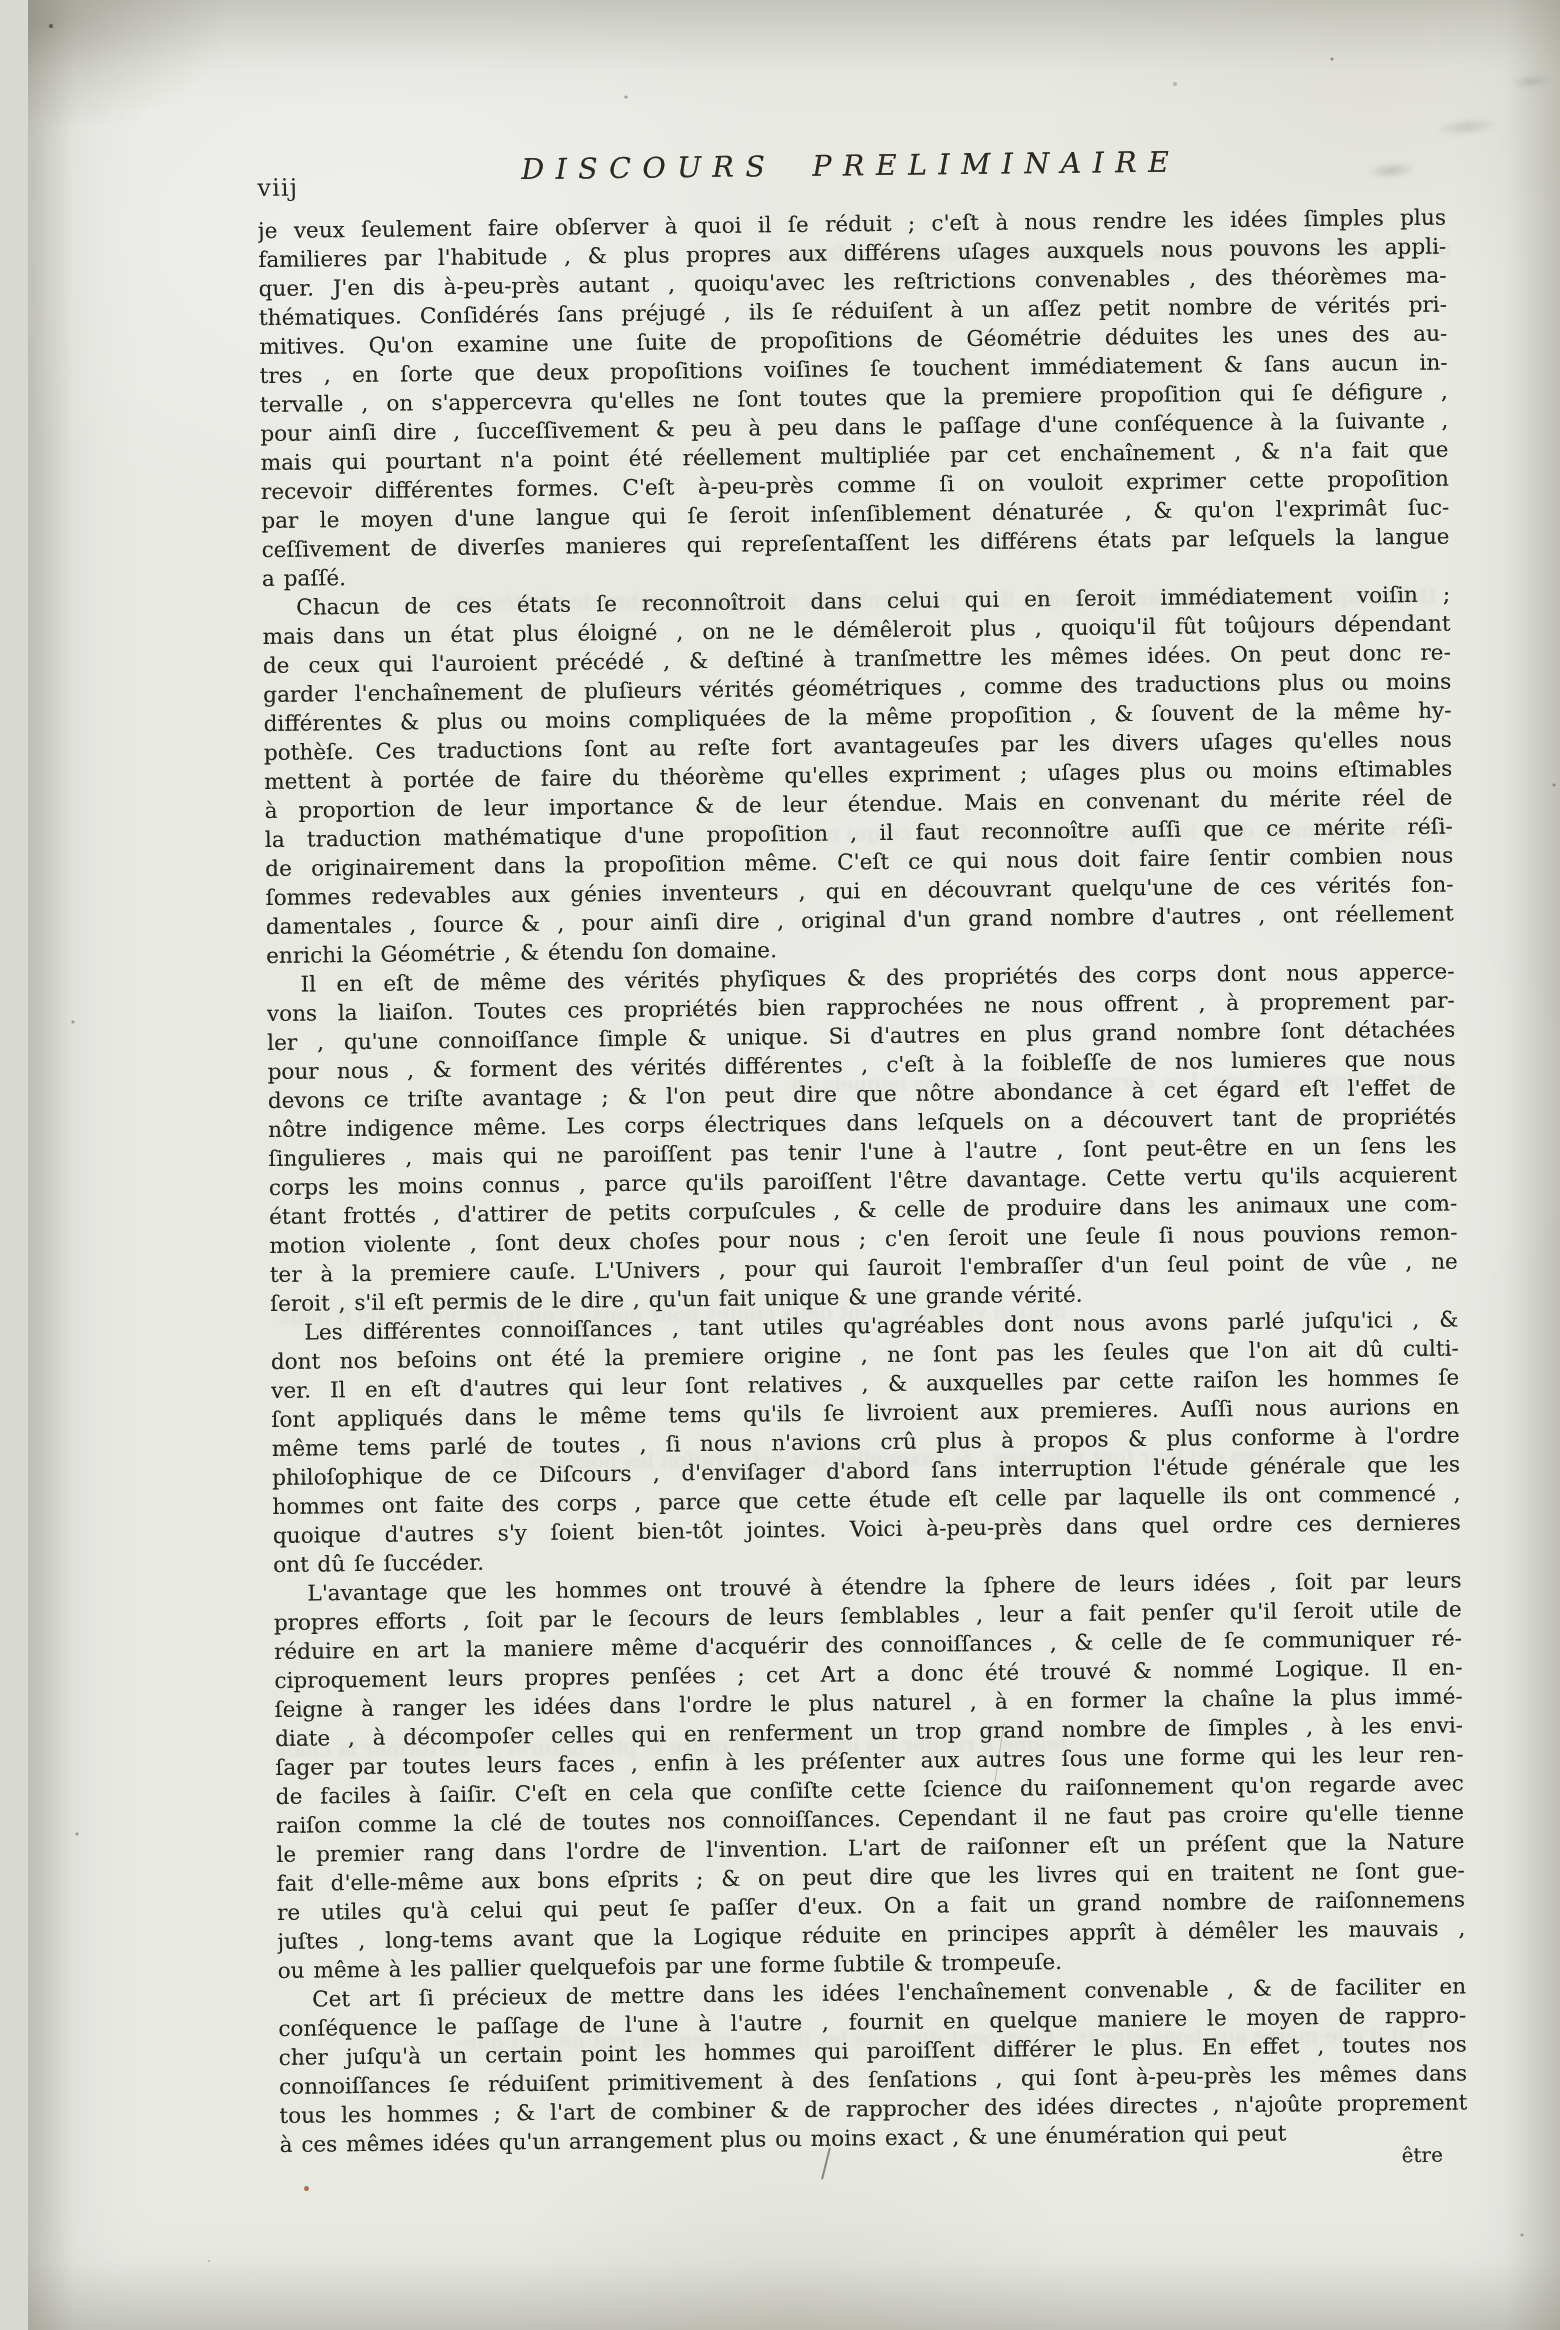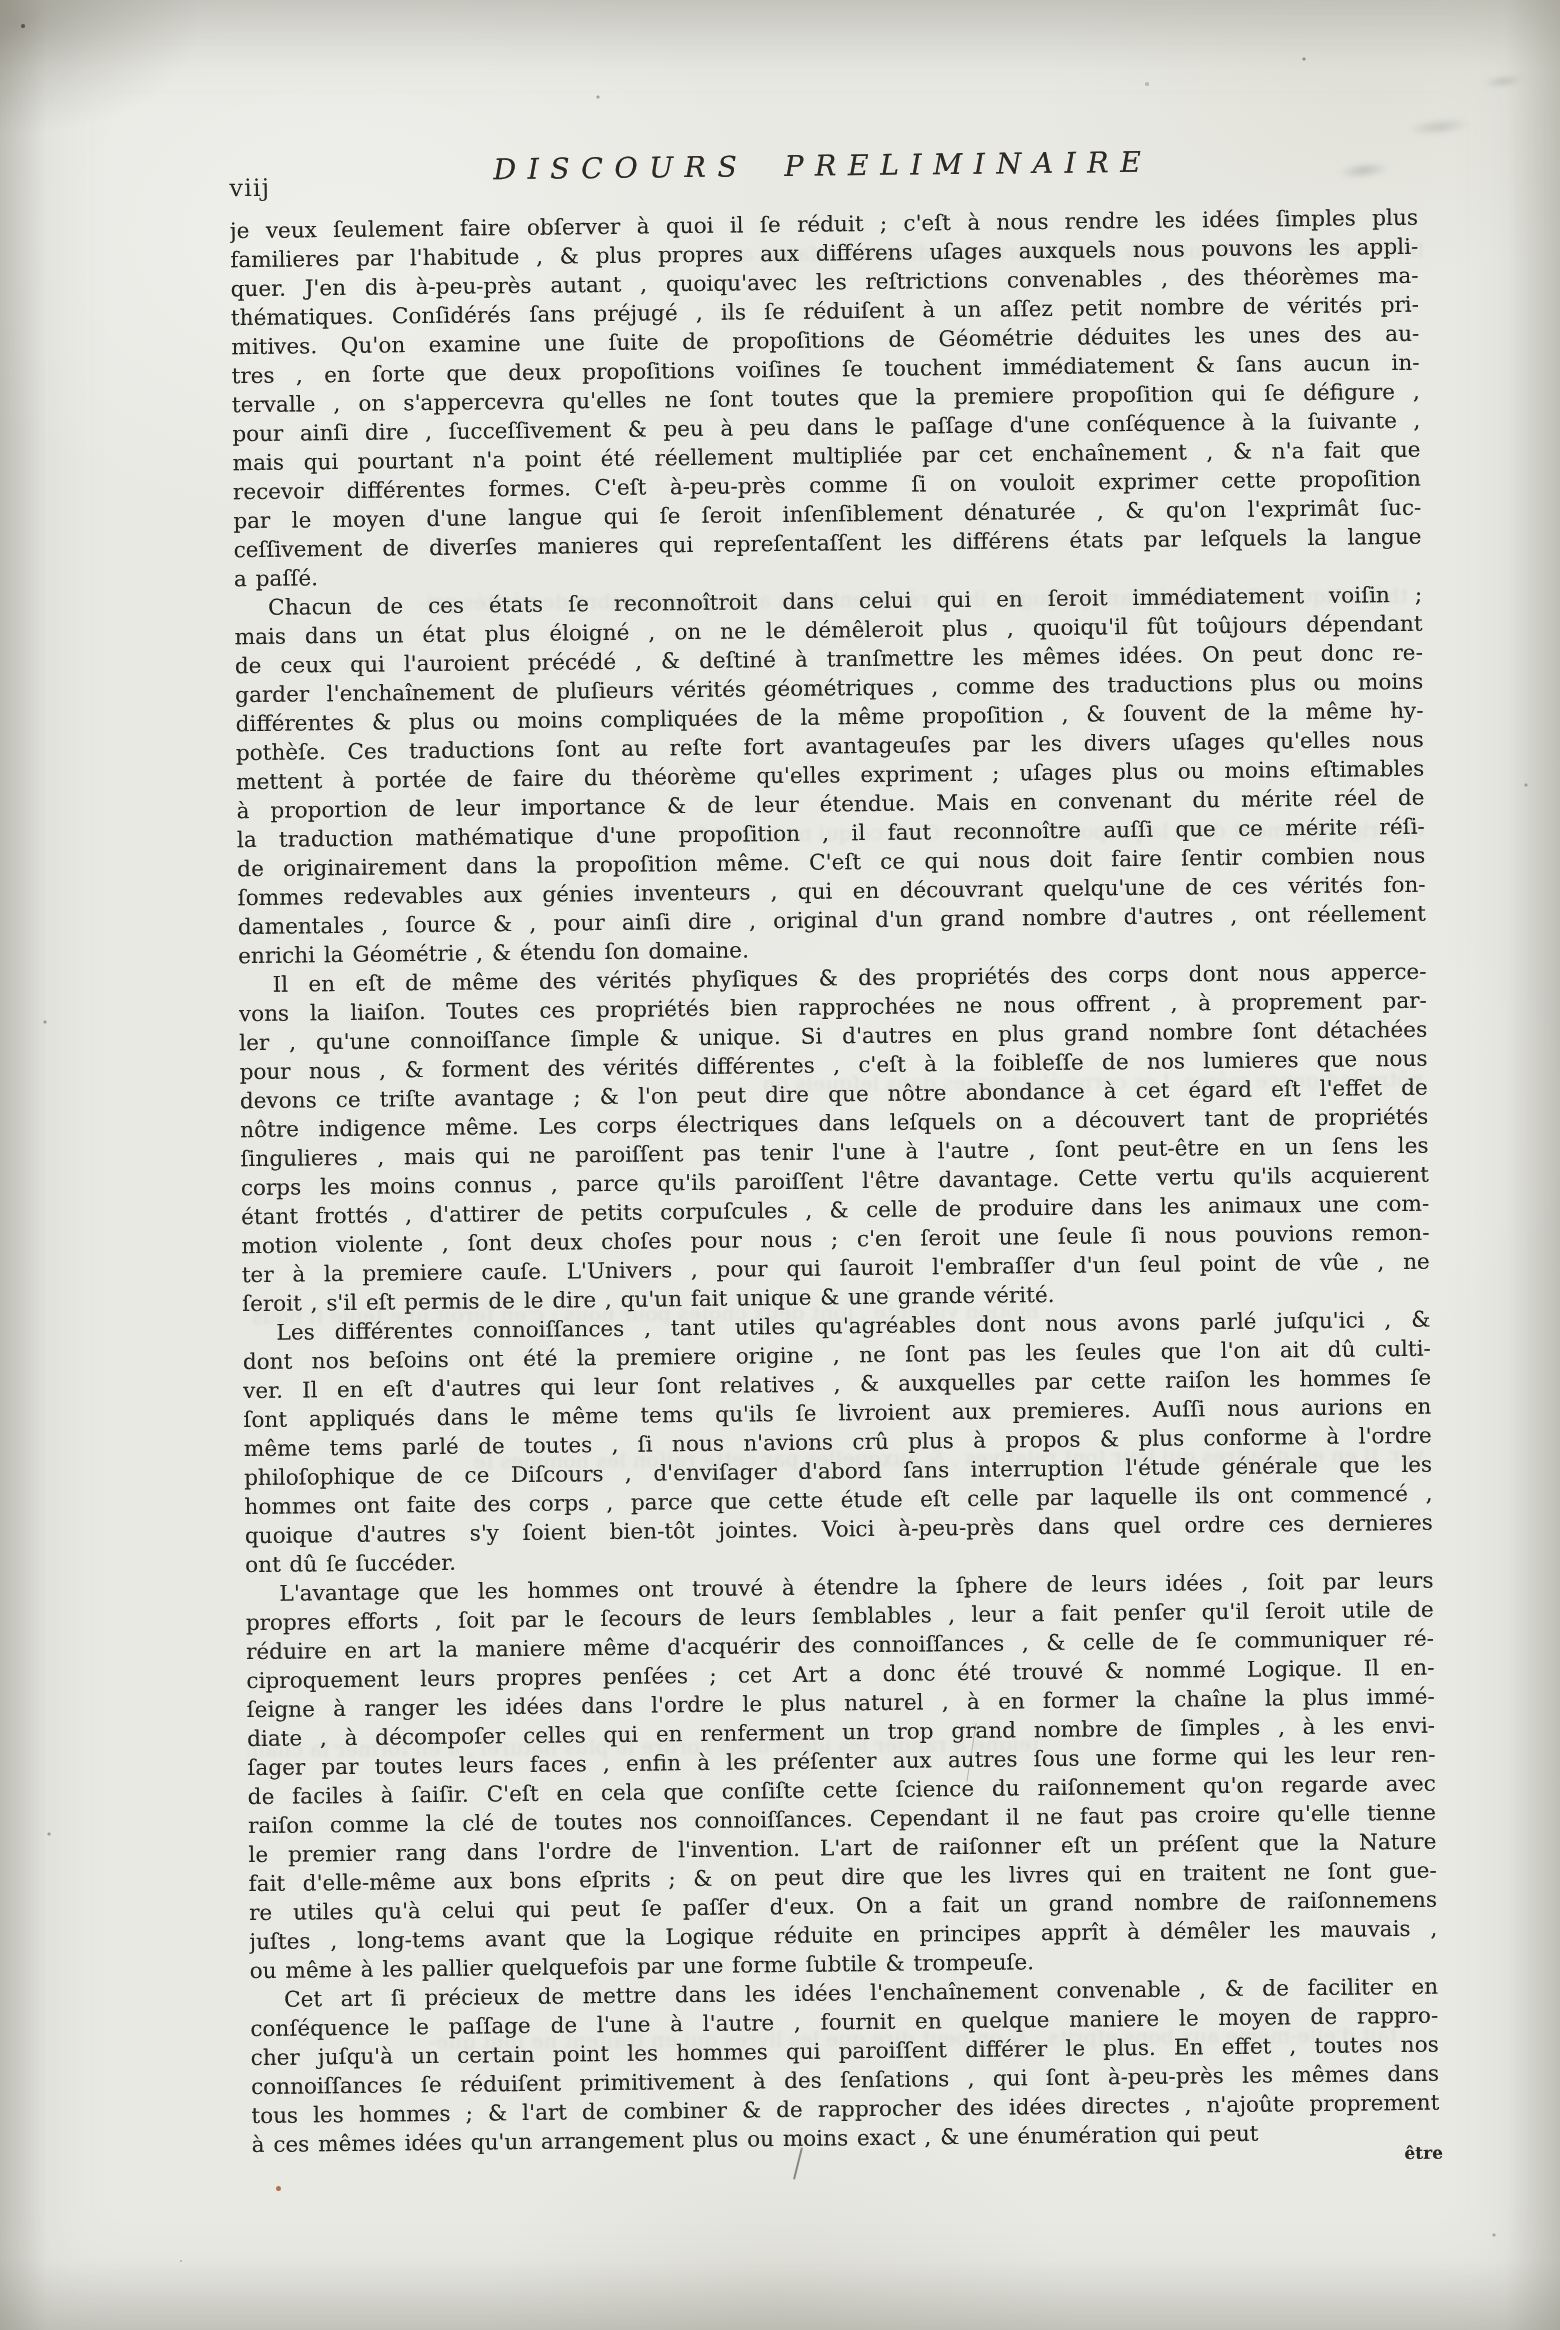--- a/index.html
+++ b/index.html
@@ -15,20 +15,21 @@
     background-color: #e8e9e3;
     background-image:
       radial-gradient(685px 474px at 22% 10%, rgba(255,255,255,0.30), transparent 65%),
       radial-gradient(896px 685px at 68% 48%, rgba(255,255,255,0.18), transparent 60%),
       radial-gradient(474px 264px at 88% 4%,  rgba(168,158,128,0.10), transparent 70%),
       radial-gradient(264px 158px at 1% 1%,   rgba(82,77,62,0.28),  transparent 70%),
       radial-gradient(422px 264px at 50% 99%, rgba(140,134,112,0.10), transparent 70%),
       linear-gradient(90deg, rgba(98,94,80,0.20) 0, rgba(98,94,80,0) 3%, rgba(98,94,80,0) 96.5%, rgba(98,94,80,0.18) 100%),
       linear-gradient(0deg,  rgba(98,94,80,0.16) 0, rgba(98,94,80,0) 3%, rgba(98,94,80,0) 97%, rgba(98,94,80,0.14) 100%);
     box-shadow: inset 0 0 100px rgba(104,100,86,0.30);
+    margin-left: 28px;
   }
 
   .content {
     position: absolute; inset: 0;
     transform: rotate(-0.65deg);
     transform-origin: 50% 40%;
     color: #27241d;
   }
 
   .page-number {
@@ -66,24 +67,23 @@
     height: 29px;
     overflow: hidden;
     white-space: normal;
   }
   .line.last { text-align-last: left; }
   .paragraph.indent .line.first { text-indent: 34px; }
 
   .catchword {
     position: absolute;
     right: 131px; top: 2150px;
-    font-size: 17px;
+    font-size: 20px;
     color: #2b2820;
     text-shadow: 0 0 0.5px rgba(40,36,28,0.45);
-    font-weight: bold;
   }
 
   
   .ghost-layer { position: absolute; inset: 0; pointer-events: none; }
   .ghost {
     position: absolute;
     white-space: nowrap; overflow: hidden;
     transform: scaleX(-1) rotate(0.4deg);
     filter: blur(1.6px);
     opacity: 0.09;

